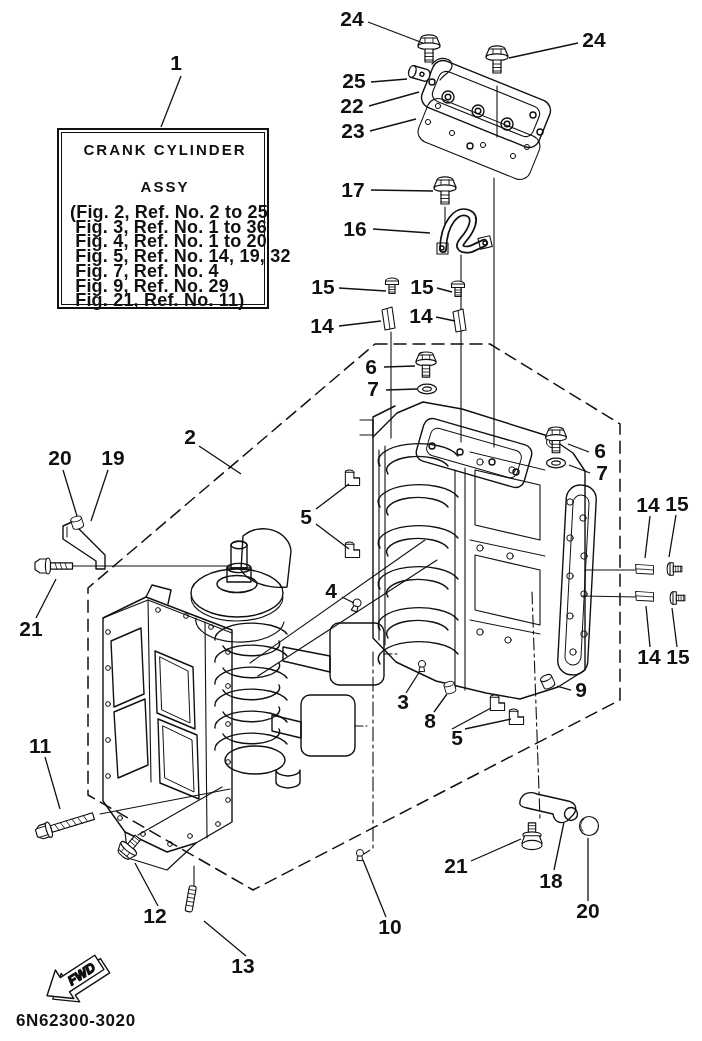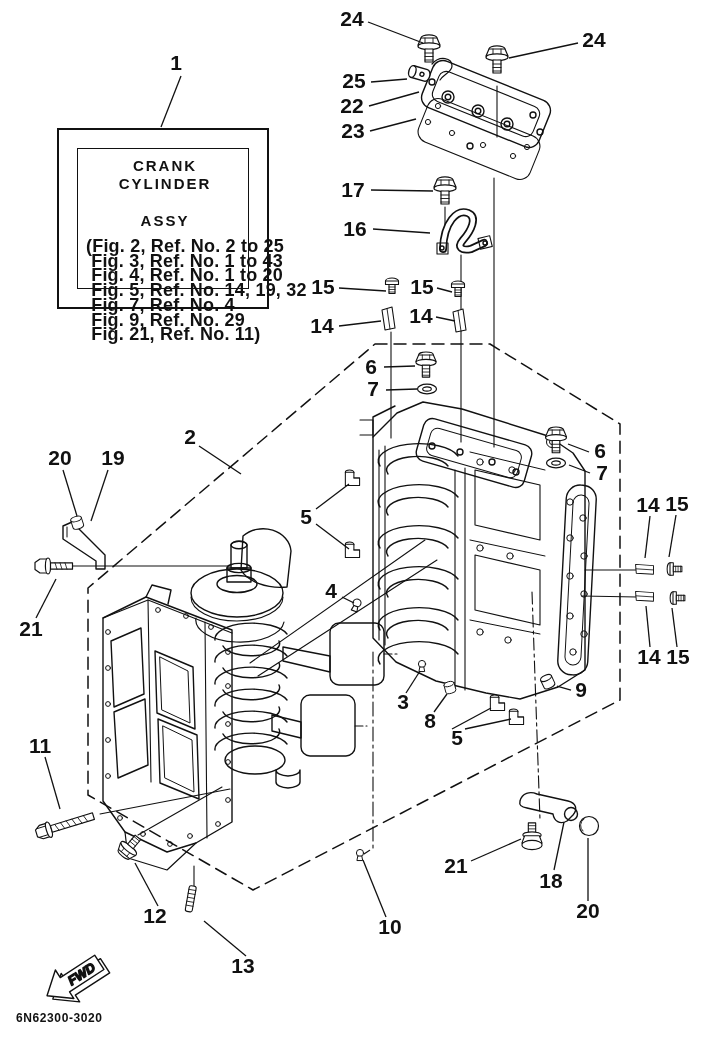--- a/index.html
+++ b/index.html
@@ -1,26 +1,26 @@
 <!DOCTYPE html>
 <html><head>
 <meta charset="utf-8">
 <style>
   html,body{margin:0;padding:0;background:#e8e8e8;}
   .stage{position:relative;width:702px;height:1041px;background:#ffffff;overflow:hidden;
          font-family:"Liberation Sans",sans-serif;color:#111;}
   svg{position:absolute;left:0;top:0;}
   .infobox{position:absolute;left:57px;top:128px;width:212px;height:181px;
-           border:2px solid #111;background:#fff;box-sizing:border-box;padding:18px;}
+           border:2px solid #111;background:#fff;box-sizing:border-box;padding:2px;}
   .infobox-inner{width:100%;height:100%;border:1px solid #111;box-sizing:border-box;
            padding:8px 4px 0 8px;}
   .ib-title{font-weight:700;font-size:15px;text-align:center;letter-spacing:2px;line-height:18px;}
   .ib-title2{font-weight:700;font-size:15px;text-align:center;letter-spacing:2px;line-height:18px;margin:19px 0 9px 0;}
   .ref-line{font-weight:700;font-size:18px;line-height:14.7px;white-space:pre;letter-spacing:.2px;}
-  .partnum{position:absolute;left:16px;top:1011px;font-size:12px;font-weight:700;letter-spacing:.6px;}
+  .partnum{position:absolute;left:16px;top:1011px;font-size:17px;font-weight:700;letter-spacing:.6px;}
   text.co{font-family:"Liberation Sans",sans-serif;font-size:21px;font-weight:600;fill:#111;
           text-anchor:middle;}
   .fwdtxt{font-family:"Liberation Sans",sans-serif;font-size:13px;font-weight:700;font-style:italic;fill:#111;}
 </style>
 </head>
 <body>
 
 <div class="stage">
 
 <svg width="702" height="1041" viewBox="0 0 702 1041">
@@ -384,21 +384,21 @@
         <text x="588" y="918" class="co">20</text>
       </g>
 </svg>
 
 <div class="infobox">
   <div class="infobox-inner">
     <div class="ib-title">CRANK CYLINDER</div>
     <div class="ib-title2">ASSY</div>
     <div id="refs">
           <div class="ref-line">(Fig. 2, Ref. No. 2 to 25</div>
-          <div class="ref-line"> Fig. 3, Ref. No. 1 to 43</div>
+          <div class="ref-line"> Fig. 3, Ref. No. 1 to 36</div>
           <div class="ref-line"> Fig. 4, Ref. No. 1 to 20</div>
           <div class="ref-line"> Fig. 5, Ref. No. 14, 19, 32</div>
           <div class="ref-line"> Fig. 7, Ref. No. 4</div>
           <div class="ref-line"> Fig. 9, Ref. No. 29</div>
           <div class="ref-line"> Fig. 21, Ref. No. 11)</div>
         </div>
   </div>
 </div>
 
 <div class="partnum">6N62300-3020</div>

